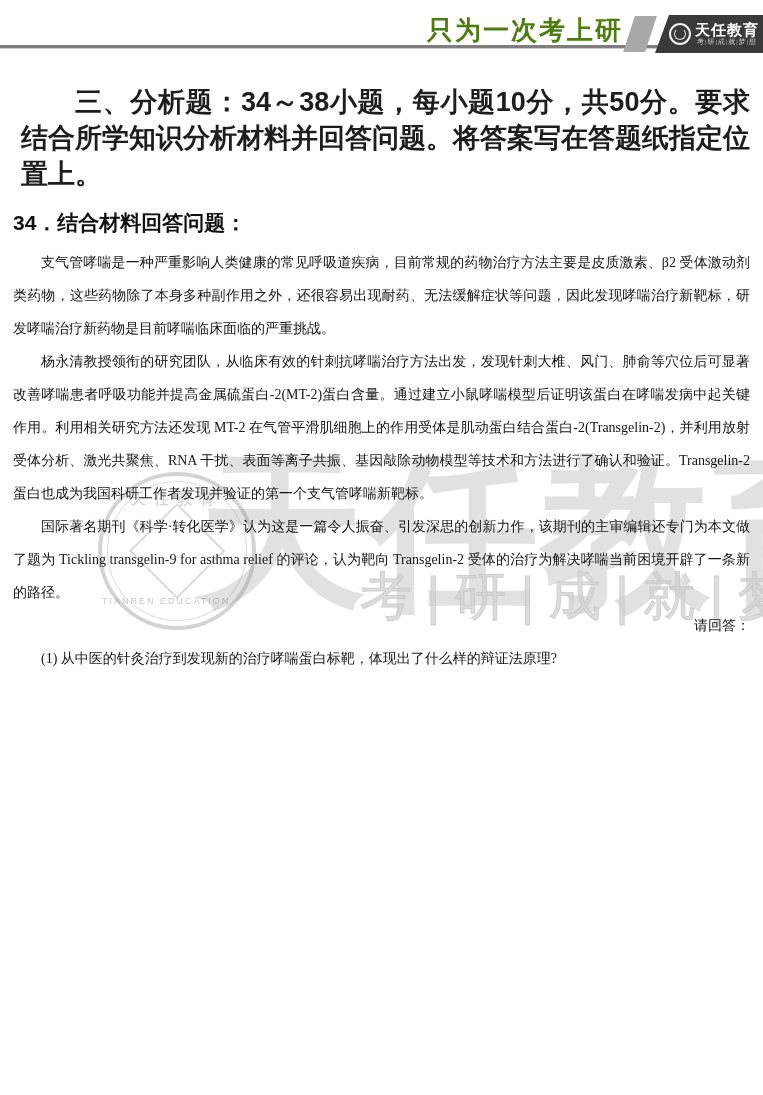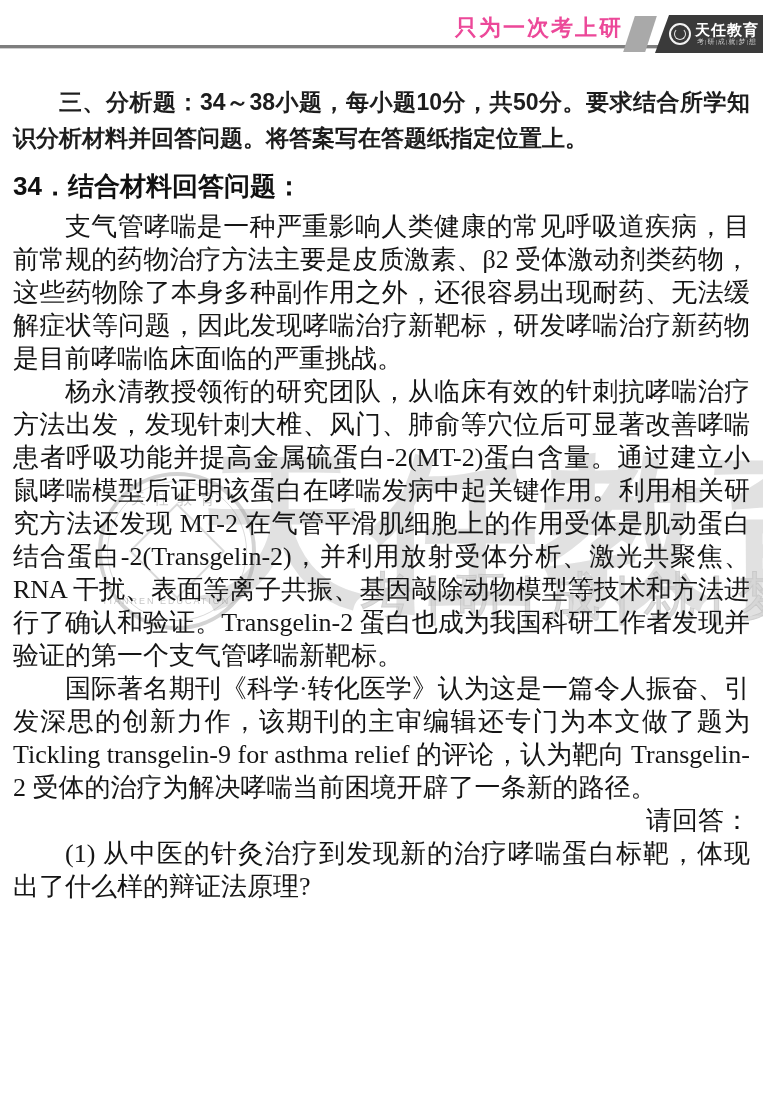--- a/index.html
+++ b/index.html
@@ -3,21 +3,21 @@
 <meta charset="utf-8">
 <style>
   html,body{margin:0;padding:0;}
   body{width:763px;height:1095px;background:#ffffff;overflow:hidden;
        font-family:"Liberation Serif","DejaVu Serif",serif;color:#151515;}
   .page{position:relative;width:763px;height:1095px;overflow:hidden;background:#fff;}
 
   
   .hdr-slogan{position:absolute;top:13px;right:140px;
       font-family:"Liberation Sans","DejaVu Sans",sans-serif;
-      font-size:22px;font-weight:bold;color:#ec4899;letter-spacing:2px;z-index:3;}
+      font-size:26px;font-weight:bold;color:#4d7c0f;letter-spacing:2px;z-index:3;}
   .hdr-rule{position:absolute;top:45px;left:0;width:763px;height:3px;
       background:#7e7e7e;border-bottom:1px solid #cfcfcf;z-index:2;}
   .logo-stripe{position:absolute;top:16px;right:112px;width:22px;height:36px;
       background:#a9a9a9;transform:skewX(-18deg);z-index:3;}
   .logo-banner{position:absolute;top:15px;right:0;width:108px;height:38px;
       background:#3a3a3a;z-index:3;display:flex;align-items:center;
       clip-path:polygon(14px 0,100% 0,100% 100%,0 100%);
       padding-left:8px;box-sizing:border-box;}
   .logo-emblem{width:22px;height:22px;border:2px solid #f2f2f2;border-radius:50%;
       box-sizing:border-box;display:flex;align-items:center;justify-content:center;
@@ -45,28 +45,28 @@
   .wm-seal-diamond{position:absolute;left:50%;top:50%;width:64px;height:64px;
       border:2px solid rgba(145,145,145,.35);transform:translate(-50%,-50%) rotate(45deg);}
   .wm-seal-top{position:absolute;top:14px;left:0;width:100%;text-align:center;
       font-size:15px;color:rgba(140,140,140,.45);letter-spacing:8px;}
   .wm-seal-bottom{position:absolute;bottom:20px;left:0;width:100%;text-align:left;
       font-size:9px;color:rgba(140,140,140,.5);letter-spacing:2px;
       font-family:"Liberation Sans","DejaVu Sans",sans-serif;}
 
   
   main{position:absolute;top:48px;left:13px;width:737px;z-index:1;}
-  .section-title{margin:36px 0 14px 0;
+  .section-title{margin:36px 0 14px 8px;
       font-family:"Liberation Sans","DejaVu Sans",sans-serif;
-      font-size:23px;font-weight:bold;line-height:36px;color:#1d1d1d;
+      font-size:27px;font-weight:bold;line-height:36px;color:#1d1d1d;
       text-indent:2em;text-align:justify;}
   .q-heading{margin:0 0 7px 0;
       font-family:"Liberation Sans","DejaVu Sans",sans-serif;
-      font-size:26px;font-weight:bold;color:#111;line-height:33px;}
-  .para{margin:0;font-size:26px;line-height:33px;text-indent:2em;
+      font-size:21px;font-weight:bold;color:#111;line-height:33px;}
+  .para{margin:0;font-size:14px;line-height:33px;text-indent:2em;
       text-align:justify;color:#151515;}
   .para.noj{text-align:right;}
 </style>
 </head>
 <body>
 
 <div class="page">
 
   <div class="wm wm-brand">天任教育</div>
   <div class="wm wm-band">考 | 研 | 成 | 就 | 梦 | 想</div>

